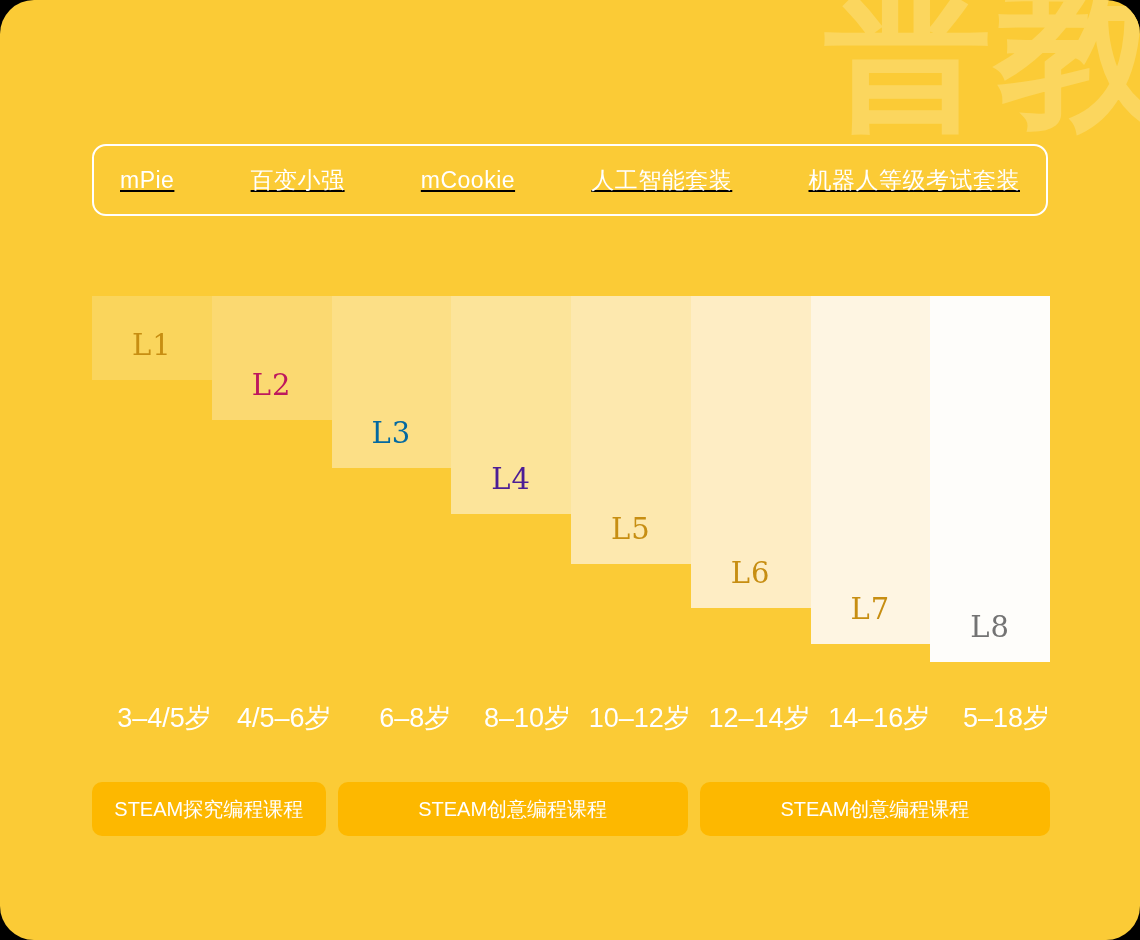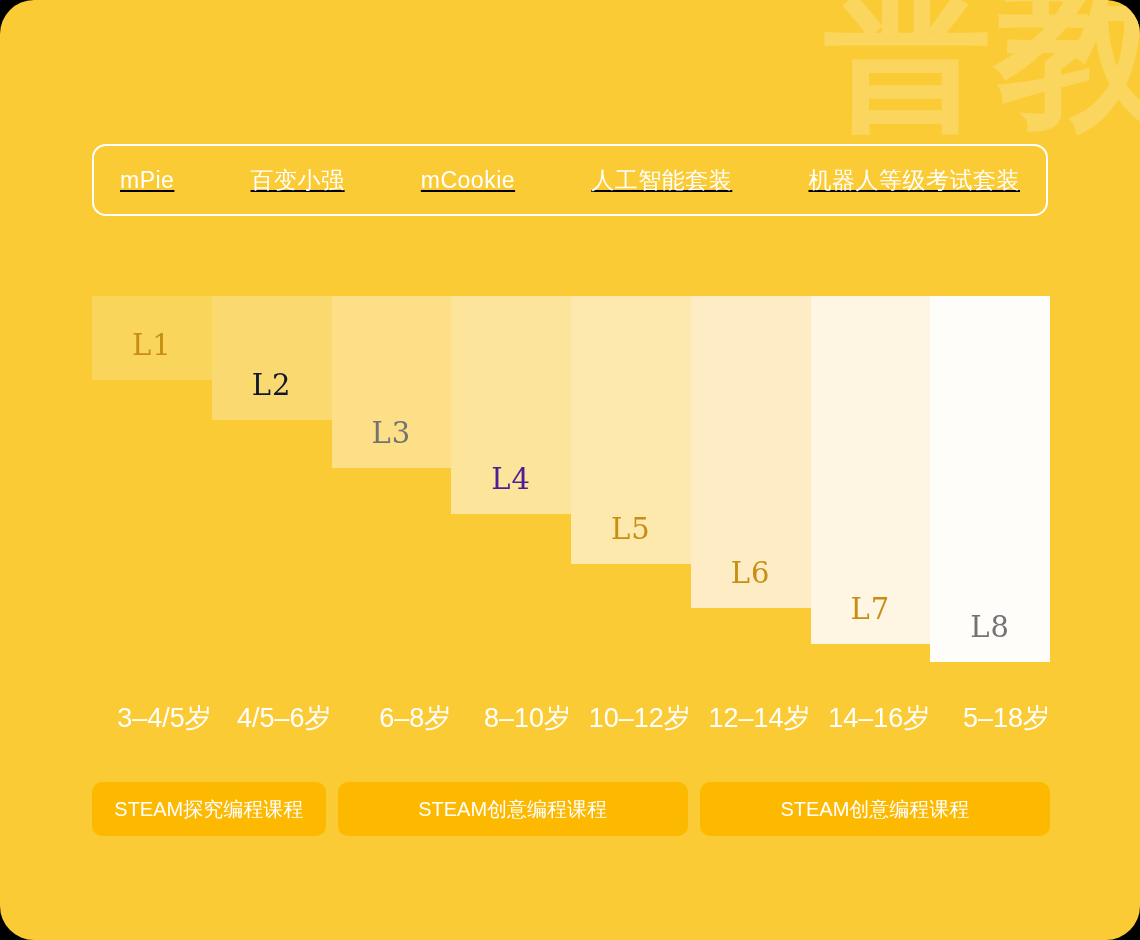--- a/index.html
+++ b/index.html
@@ -147,24 +147,24 @@
     <span class="tag-item">mCookie</span>
     <span class="tag-item cn">人工智能套装</span>
     <span class="tag-item cn">机器人等级考试套装</span>
   </div>
 
   <div id="chart">
     <div class="bar" style="height: 84px; background: rgb(250, 213, 92);">
       <span class="bar-label" style="color: rgb(199, 142, 18);">L1</span>
     </div>
     <div class="bar" style="height: 124px; background: rgb(251, 217, 113);">
-      <span class="bar-label" style="color: #0f172a; margin-top: 16px;">L2</span>
+      <span class="bar-label" style="color: #be185d; margin-top: 16px;">L2</span>
     </div>
     <div class="bar" style="height: 172px; background: rgb(252, 223, 134);">
-      <span class="bar-label" style="color: #737373;">L3</span>
+      <span class="bar-label" style="color: #0369a1;">L3</span>
     </div>
     <div class="bar" style="height: 218px; background: rgb(252, 228, 154);">
       <span class="bar-label" style="color: #4c1d95;">L4</span>
     </div>
     <div class="bar" style="height: 268px; background: rgb(253, 232, 174);">
       <span class="bar-label" style="color: rgb(199, 142, 18);">L5</span>
     </div>
     <div class="bar" style="height: 312px; background: rgb(254, 237, 196);">
       <span class="bar-label" style="color: rgb(199, 142, 18);">L6</span>
     </div>

